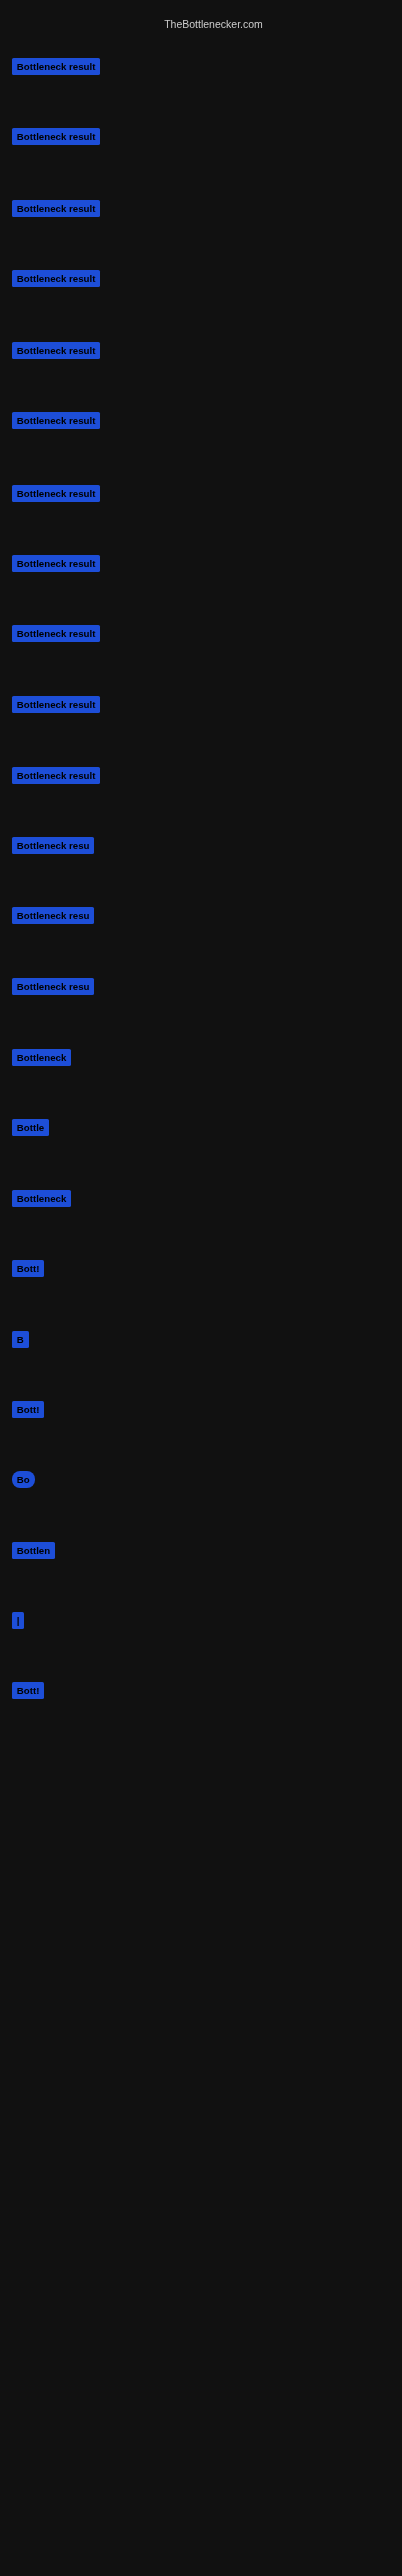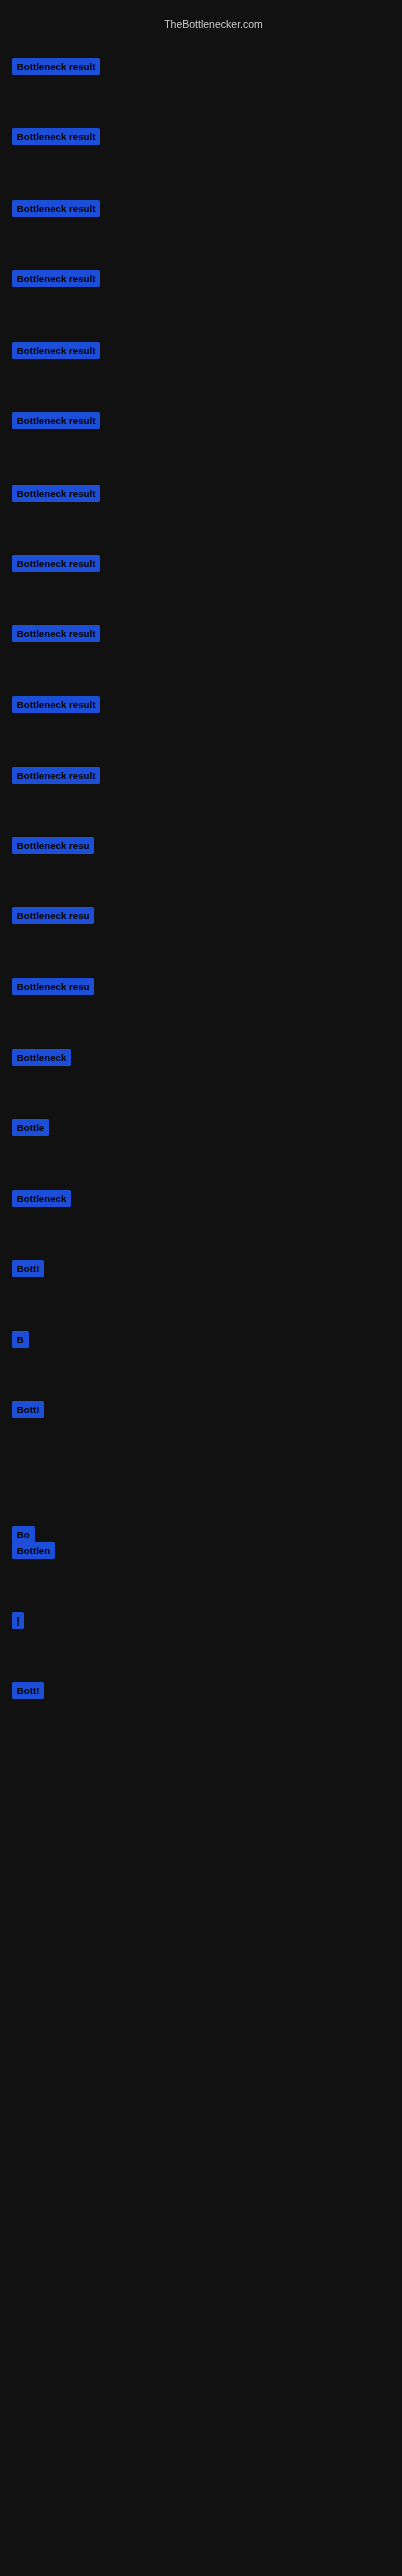--- a/index.html
+++ b/index.html
@@ -55,18 +55,18 @@
     <div class="bottleneck-badge" style="top: 755px; max-width: 111px;">Bottleneck result</div>
     <div class="bottleneck-badge" style="top: 825px; max-width: 101px;">Bottleneck resu</div>
     <div class="bottleneck-badge" style="top: 895px; max-width: 101px;">Bottleneck resu</div>
     <div class="bottleneck-badge" style="top: 966px; max-width: 97px;">Bottleneck resu</div>
     <div class="bottleneck-badge" style="top: 1037px; max-width: 79px;">Bottleneck</div>
     <div class="bottleneck-badge" style="top: 1107px; max-width: 58px;">Bottle</div>
     <div class="bottleneck-badge" style="top: 1178px; max-width: 79px;">Bottleneck</div>
     <div class="bottleneck-badge" style="top: 1248px; max-width: 52px;">Bott!</div>
     <div class="bottleneck-badge" style="top: 1319px; max-width: 29px;">B</div>
     <div class="bottleneck-badge" style="top: 1389px; max-width: 52px;">Bott!</div>
-    <div class="bottleneck-badge" style="top: 1514px; max-width: 34px;">Bo</div>
+    <div class="bottleneck-badge" style="top: 1459px; max-width: 34px; border-radius: 8px;">Bo</div>
     <div class="bottleneck-badge" style="top: 1530px; max-width: 64px; text-align: right;">Bottlen</div>
     <div class="bottleneck-badge" style="top: 1600px; max-width: 22.5px;">|</div>
     <div class="bottleneck-badge" style="top: 1670px; max-width: 52px;">Bott!</div>
   </div>
 
 
 </body></html>

